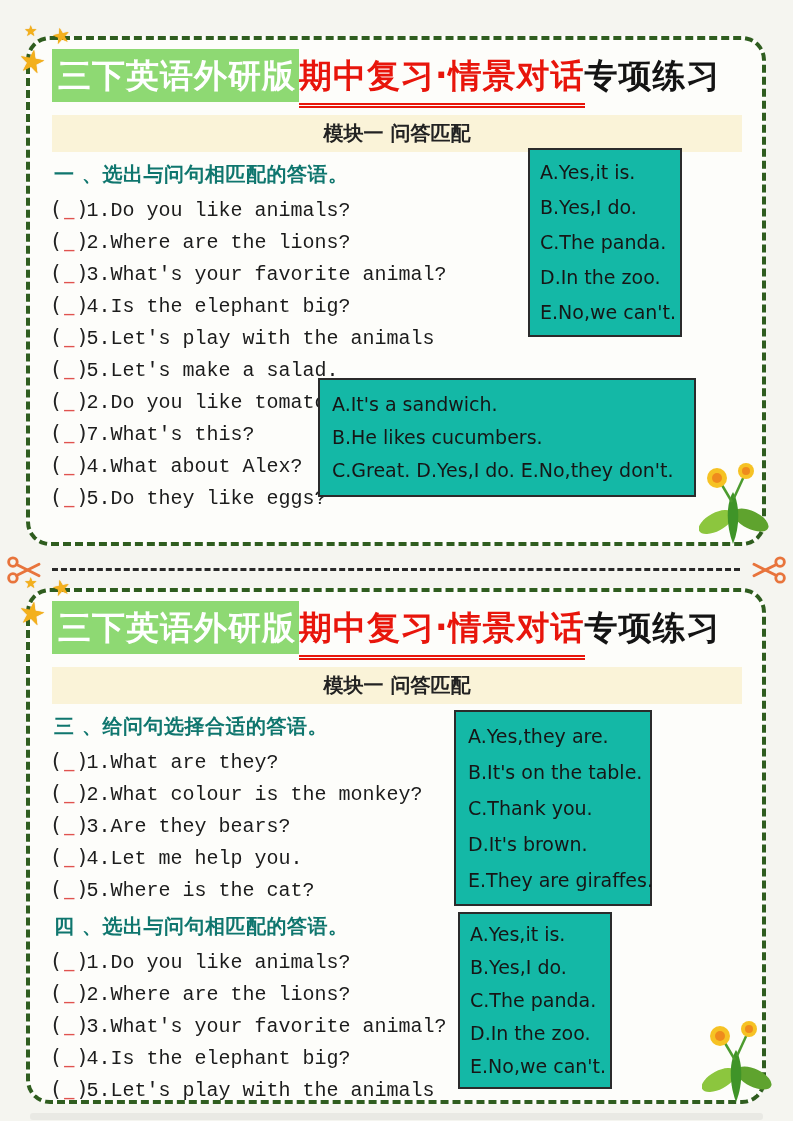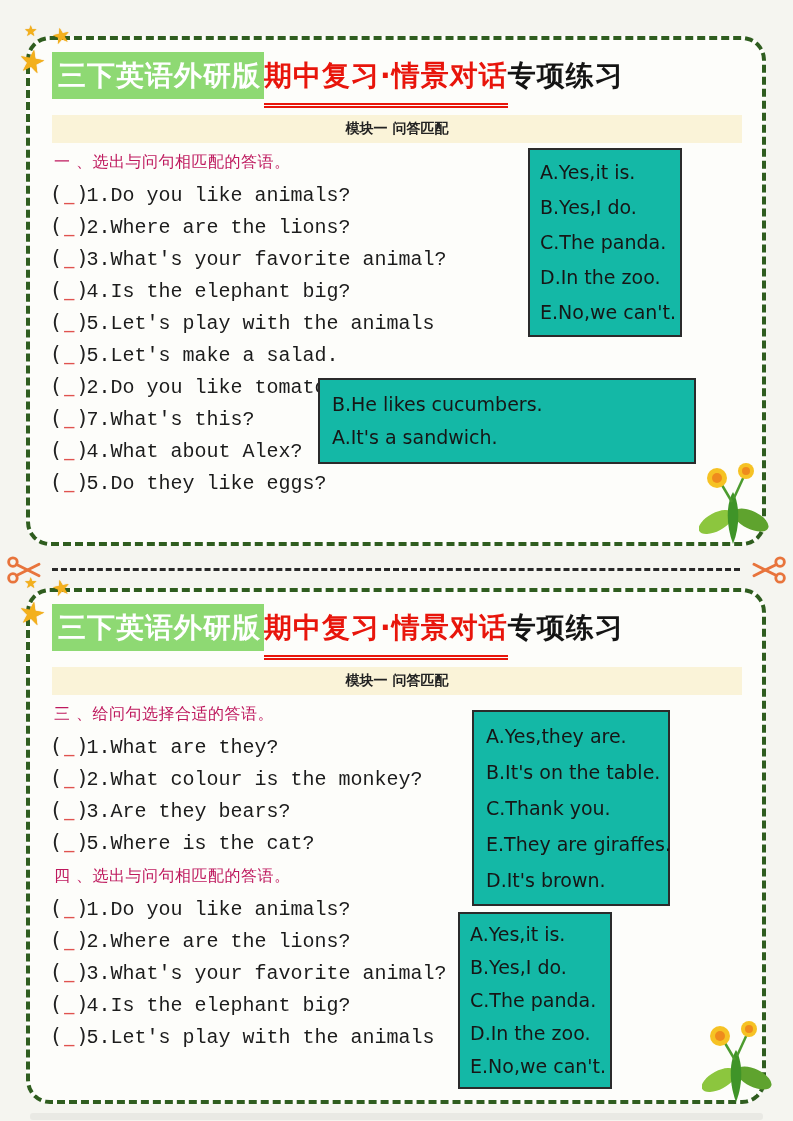--- a/index.html
+++ b/index.html
@@ -18,49 +18,49 @@
     background: #fdfdfa;
     border: 4px dashed #2f5d1f;
     border-radius: 24px;
     padding: 8px 20px 0 22px;
   }
   .panel-1 { top: 36px;  height: 510px; }
   .panel-2 { top: 588px; height: 516px; }
 
   .title-row {
     white-space: nowrap;
-    font-size: 28px;
+    font-size: 33px;
     font-weight: bold;
     line-height: 52px;
     margin-top: 2px;
     letter-spacing: 1px;
   }
   .t-hl   { background: #8ed973; color: #ffffff; padding: 7px 3px 7px 6px; }
   .t-red  {
     color: #e8150b;
     display: inline-block;
     border-bottom: 5px double #e8150b;
     padding-bottom: 1px;
   }
   .t-rest { color: #141414; }
 
   .module-bar {
     margin-top: 7px;
     background: #faf3d8;
     text-align: center;
-    font-size: 14px;
+    font-size: 20px;
     font-weight: bold;
     color: #222;
     padding: 5px 0;
   }
 
   .section-heading {
-    font-size: 16px;
-    font-weight: normal;
-    color: #be185d;
+    font-size: 20px;
+    font-weight: bold;
+    color: #0f766e;
     padding: 9px 0 4px 2px;
     letter-spacing: 0.5px;
   }
   .q-row {
     font-size: 20px;
     height: 32px;
     line-height: 32px;
     white-space: nowrap;
   }
   .q-row .paren { font-size: 21px; color: #222; }
@@ -71,21 +71,21 @@
     position: absolute;
     background: #14b8a6;
     border: 2px solid #2b2b2b;
   }
   .a-line { color: #161616; white-space: nowrap; }
 
   .box-p1-a { left: 498px; top: 108px; width: 154px; padding: 5px 10px; }
   .box-p1-a .a-line { font-size: 19px; line-height: 35px; }
   .box-p1-b { left: 288px; top: 338px; width: 378px; padding: 8px 12px; }
   .box-p1-b .a-line { font-size: 19px; line-height: 33px; }
-  .box-p2-a { left: 442px; top: 118px; width: 198px; padding: 6px 12px; }
+  .box-p2-a { left: 424px; top: 118px; width: 198px; padding: 6px 12px; }
   .box-p2-a .a-line { font-size: 19px; line-height: 36px; }
   .box-p2-b { left: 428px; top: 320px; width: 154px; padding: 4px 10px; }
   .box-p2-b .a-line { font-size: 19px; line-height: 33px; }
 
   .star {
     position: absolute;
     color: #f3b01d;
     z-index: 5;
     line-height: 1;
     text-shadow: 0 0 1px #e49a10;
@@ -149,22 +149,23 @@
   <div class="q-row"><span class="paren">(</span><span class="mark">_</span><span class="paren">)</span><span class="q-text">5.Do they like eggs?</span></div>
 
   <div class="answer-box box-p1-a">
     <div class="a-line">A.Yes,it is.</div>
     <div class="a-line">B.Yes,I do.</div>
     <div class="a-line">C.The panda.</div>
     <div class="a-line">D.In the zoo.</div>
     <div class="a-line">E.No,we can't.</div>
   </div>
   <div class="answer-box box-p1-b">
+    <div class="a-line">A.It's a sandwich.</div>
     <div class="a-line">B.He likes cucumbers.</div>
-    <div class="a-line">A.It's a sandwich.</div>
+    <div class="a-line">C.Great. D.Yes,I do. E.No,they don't.</div>
   </div>
 
   <svg class="flower flower-1" width="70" height="84" viewBox="0 0 70 84">
     <ellipse cx="17" cy="60" rx="19" ry="9" fill="#8cc63e" transform="rotate(-28 17 60)"></ellipse>
     <ellipse cx="52" cy="58" rx="19" ry="9" fill="#5fa32e" transform="rotate(26 52 58)"></ellipse>
     <path d="M34 82 C26 60 28 40 34 30 C40 40 42 62 34 82 Z" fill="#3f9428"></path>
     <line x1="33" y1="40" x2="20" y2="18" stroke="#4c9b2f" stroke-width="2.5"></line>
     <line x1="35" y1="36" x2="46" y2="12" stroke="#4c9b2f" stroke-width="2.5"></line>
     <circle cx="18" cy="16" r="10" fill="#f6c224"></circle>
     <circle cx="18" cy="16" r="5" fill="#ef8b1d"></circle>
@@ -200,35 +201,36 @@
 <div class="panel panel-2">
   <div class="title-row">
     <span class="t-hl">三下英语外研版</span><span class="t-red">期中复习·情景对话</span><span class="t-rest">专项练习</span>
   </div>
   <div class="module-bar">模块一  问答匹配</div>
 
   <div class="section-heading">三 、给问句选择合适的答语。</div>
   <div class="q-row"><span class="paren">(</span><span class="mark">_</span><span class="paren">)</span><span class="q-text">1.What are they?</span></div>
   <div class="q-row"><span class="paren">(</span><span class="mark">_</span><span class="paren">)</span><span class="q-text">2.What colour is the monkey?</span></div>
   <div class="q-row"><span class="paren">(</span><span class="mark">_</span><span class="paren">)</span><span class="q-text">3.Are they bears?</span></div>
+  <div class="q-row"><span class="paren">(</span><span class="mark">_</span><span class="paren">)</span><span class="q-text">4.Let me help you.</span></div>
   <div class="q-row"><span class="paren">(</span><span class="mark">_</span><span class="paren">)</span><span class="q-text">5.Where is the cat?</span></div>
 
   <div class="section-heading">四 、选出与问句相匹配的答语。</div>
   <div class="q-row"><span class="paren">(</span><span class="mark">_</span><span class="paren">)</span><span class="q-text">1.Do you like animals?</span></div>
   <div class="q-row"><span class="paren">(</span><span class="mark">_</span><span class="paren">)</span><span class="q-text">2.Where are the lions?</span></div>
   <div class="q-row"><span class="paren">(</span><span class="mark">_</span><span class="paren">)</span><span class="q-text">3.What's your favorite animal?</span></div>
   <div class="q-row"><span class="paren">(</span><span class="mark">_</span><span class="paren">)</span><span class="q-text">4.Is the elephant big?</span></div>
   <div class="q-row"><span class="paren">(</span><span class="mark">_</span><span class="paren">)</span><span class="q-text">5.Let's play with the animals</span></div>
 
   <div class="answer-box box-p2-a">
     <div class="a-line">A.Yes,they are.</div>
     <div class="a-line">B.It's on the table.</div>
     <div class="a-line">C.Thank you.</div>
+    <div class="a-line">D.It's brown.</div>
     <div class="a-line">E.They are giraffes.</div>
-    <div class="a-line">D.It's brown.</div>
   </div>
   <div class="answer-box box-p2-b">
     <div class="a-line">A.Yes,it is.</div>
     <div class="a-line">B.Yes,I do.</div>
     <div class="a-line">C.The panda.</div>
     <div class="a-line">D.In the zoo.</div>
     <div class="a-line">E.No,we can't.</div>
   </div>
 
   <svg class="flower flower-2" width="70" height="84" viewBox="0 0 70 84">

